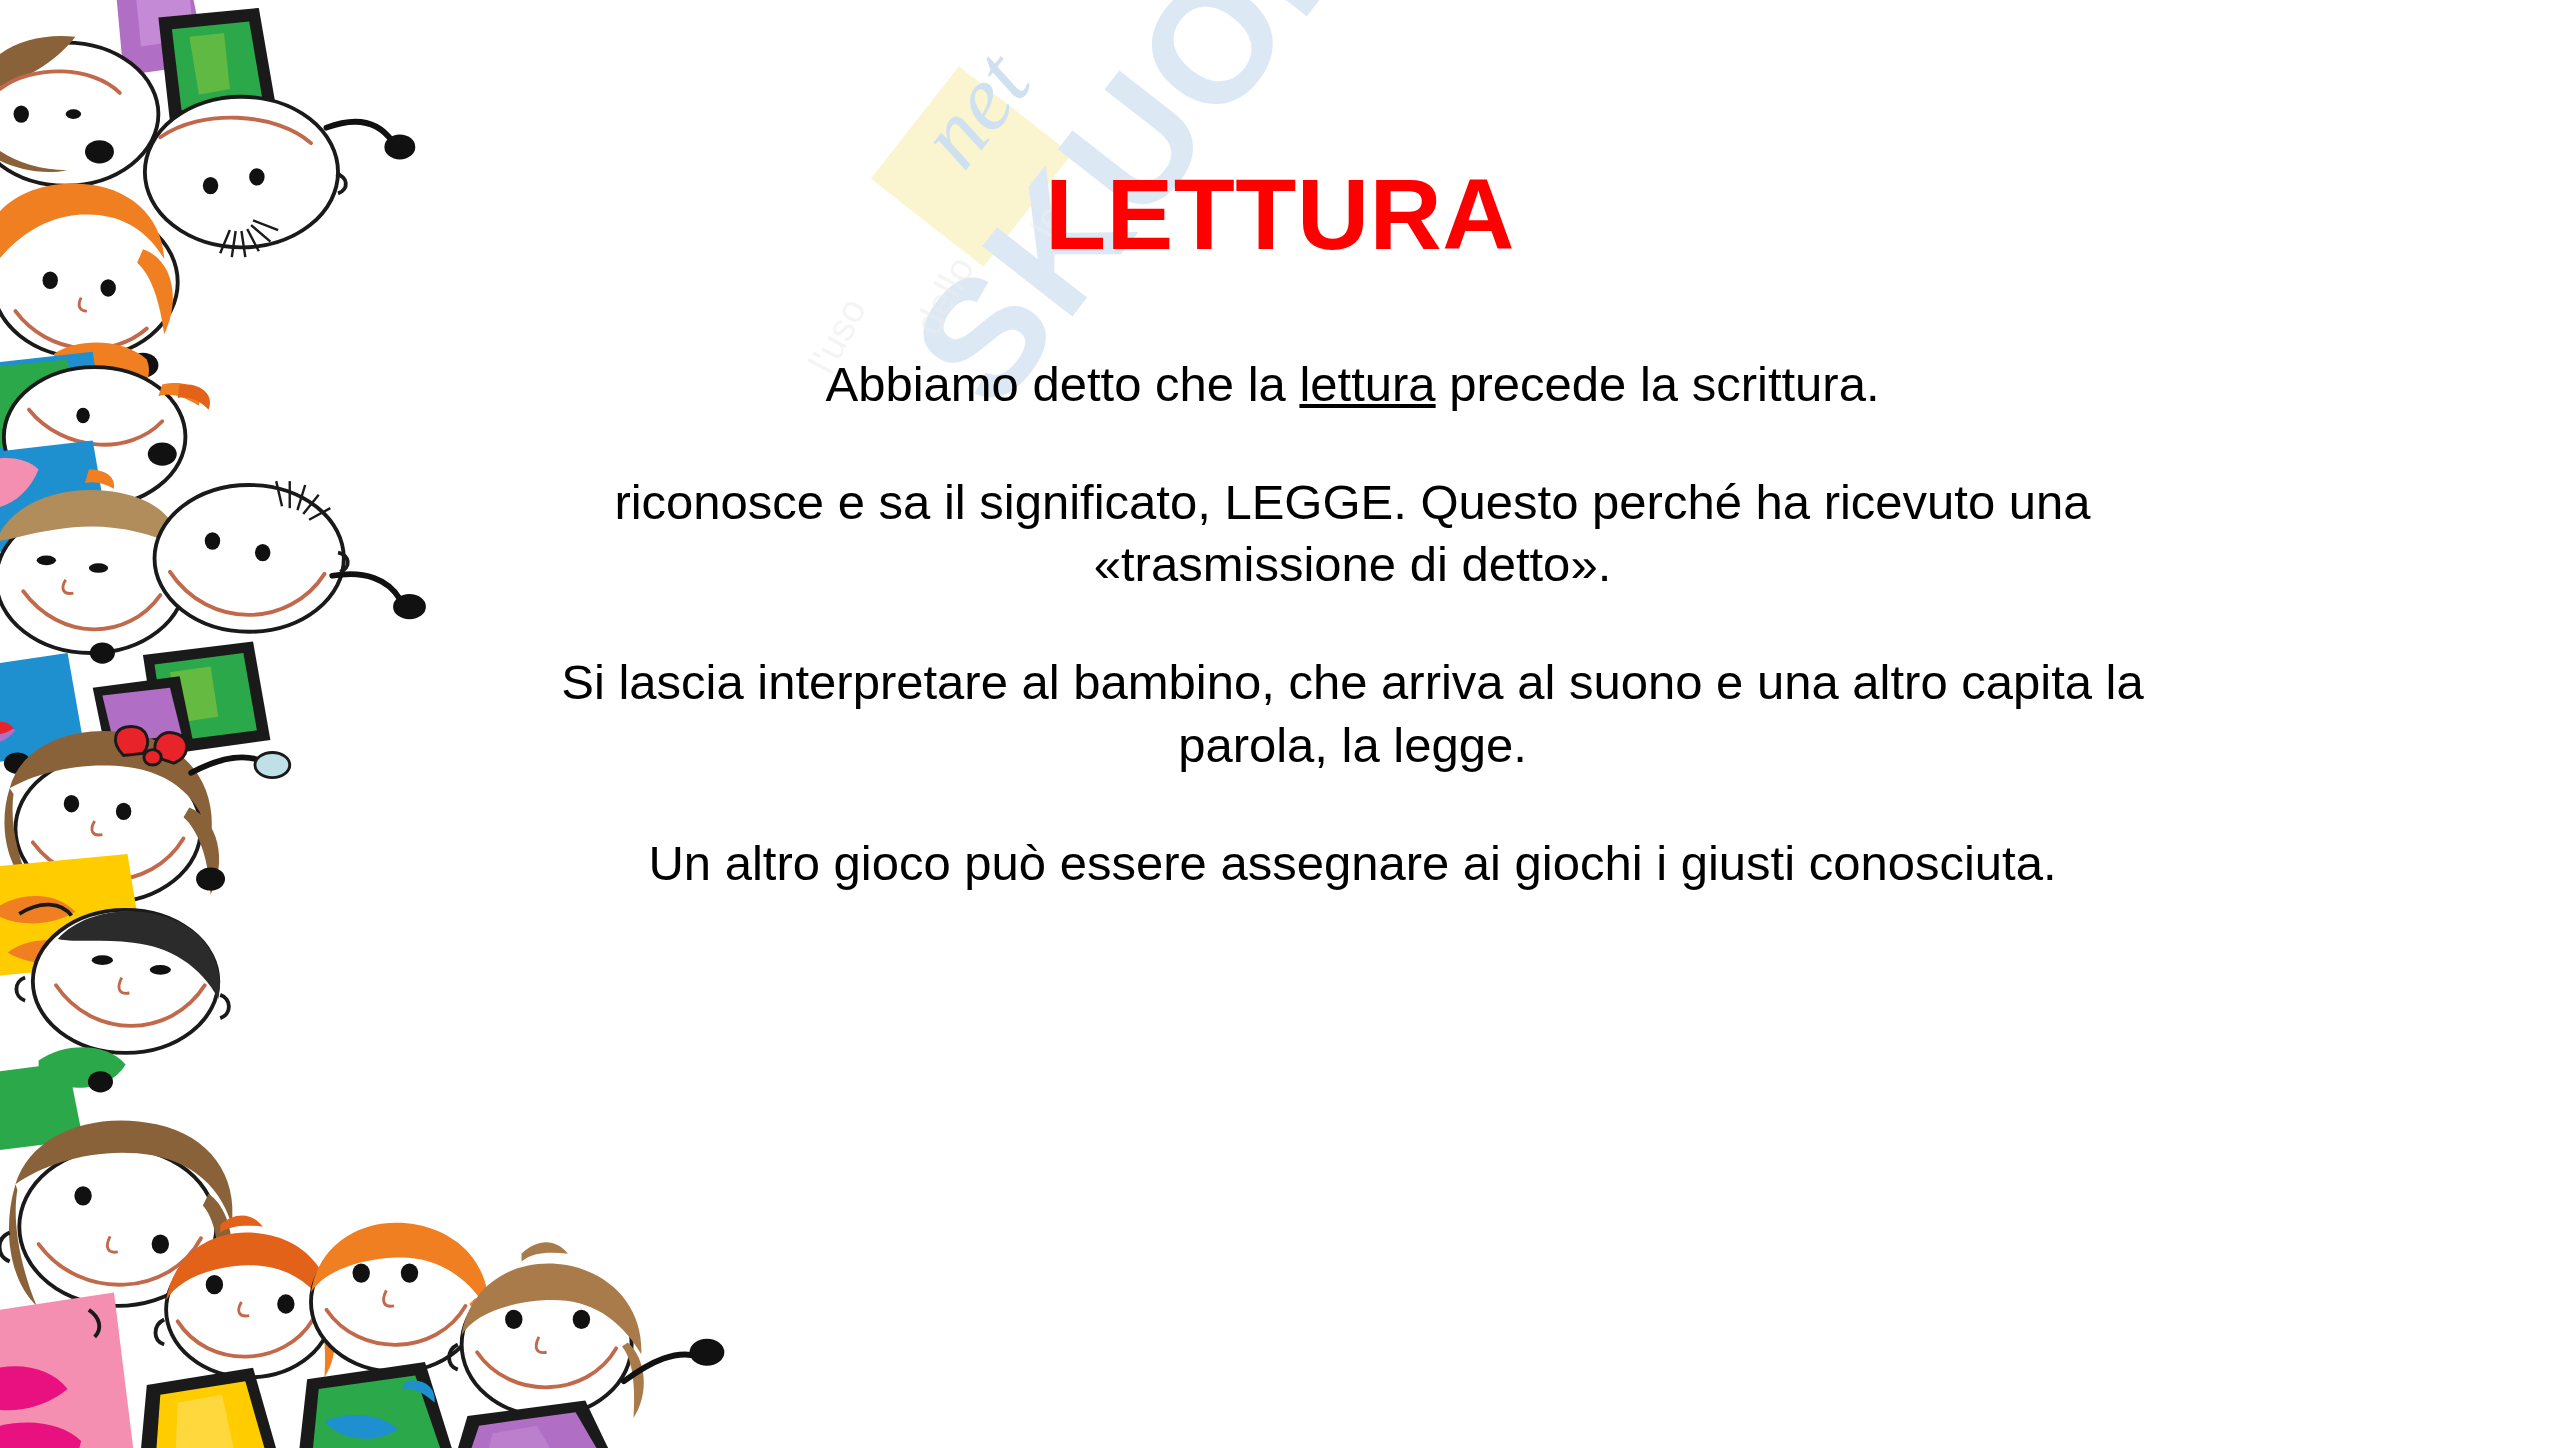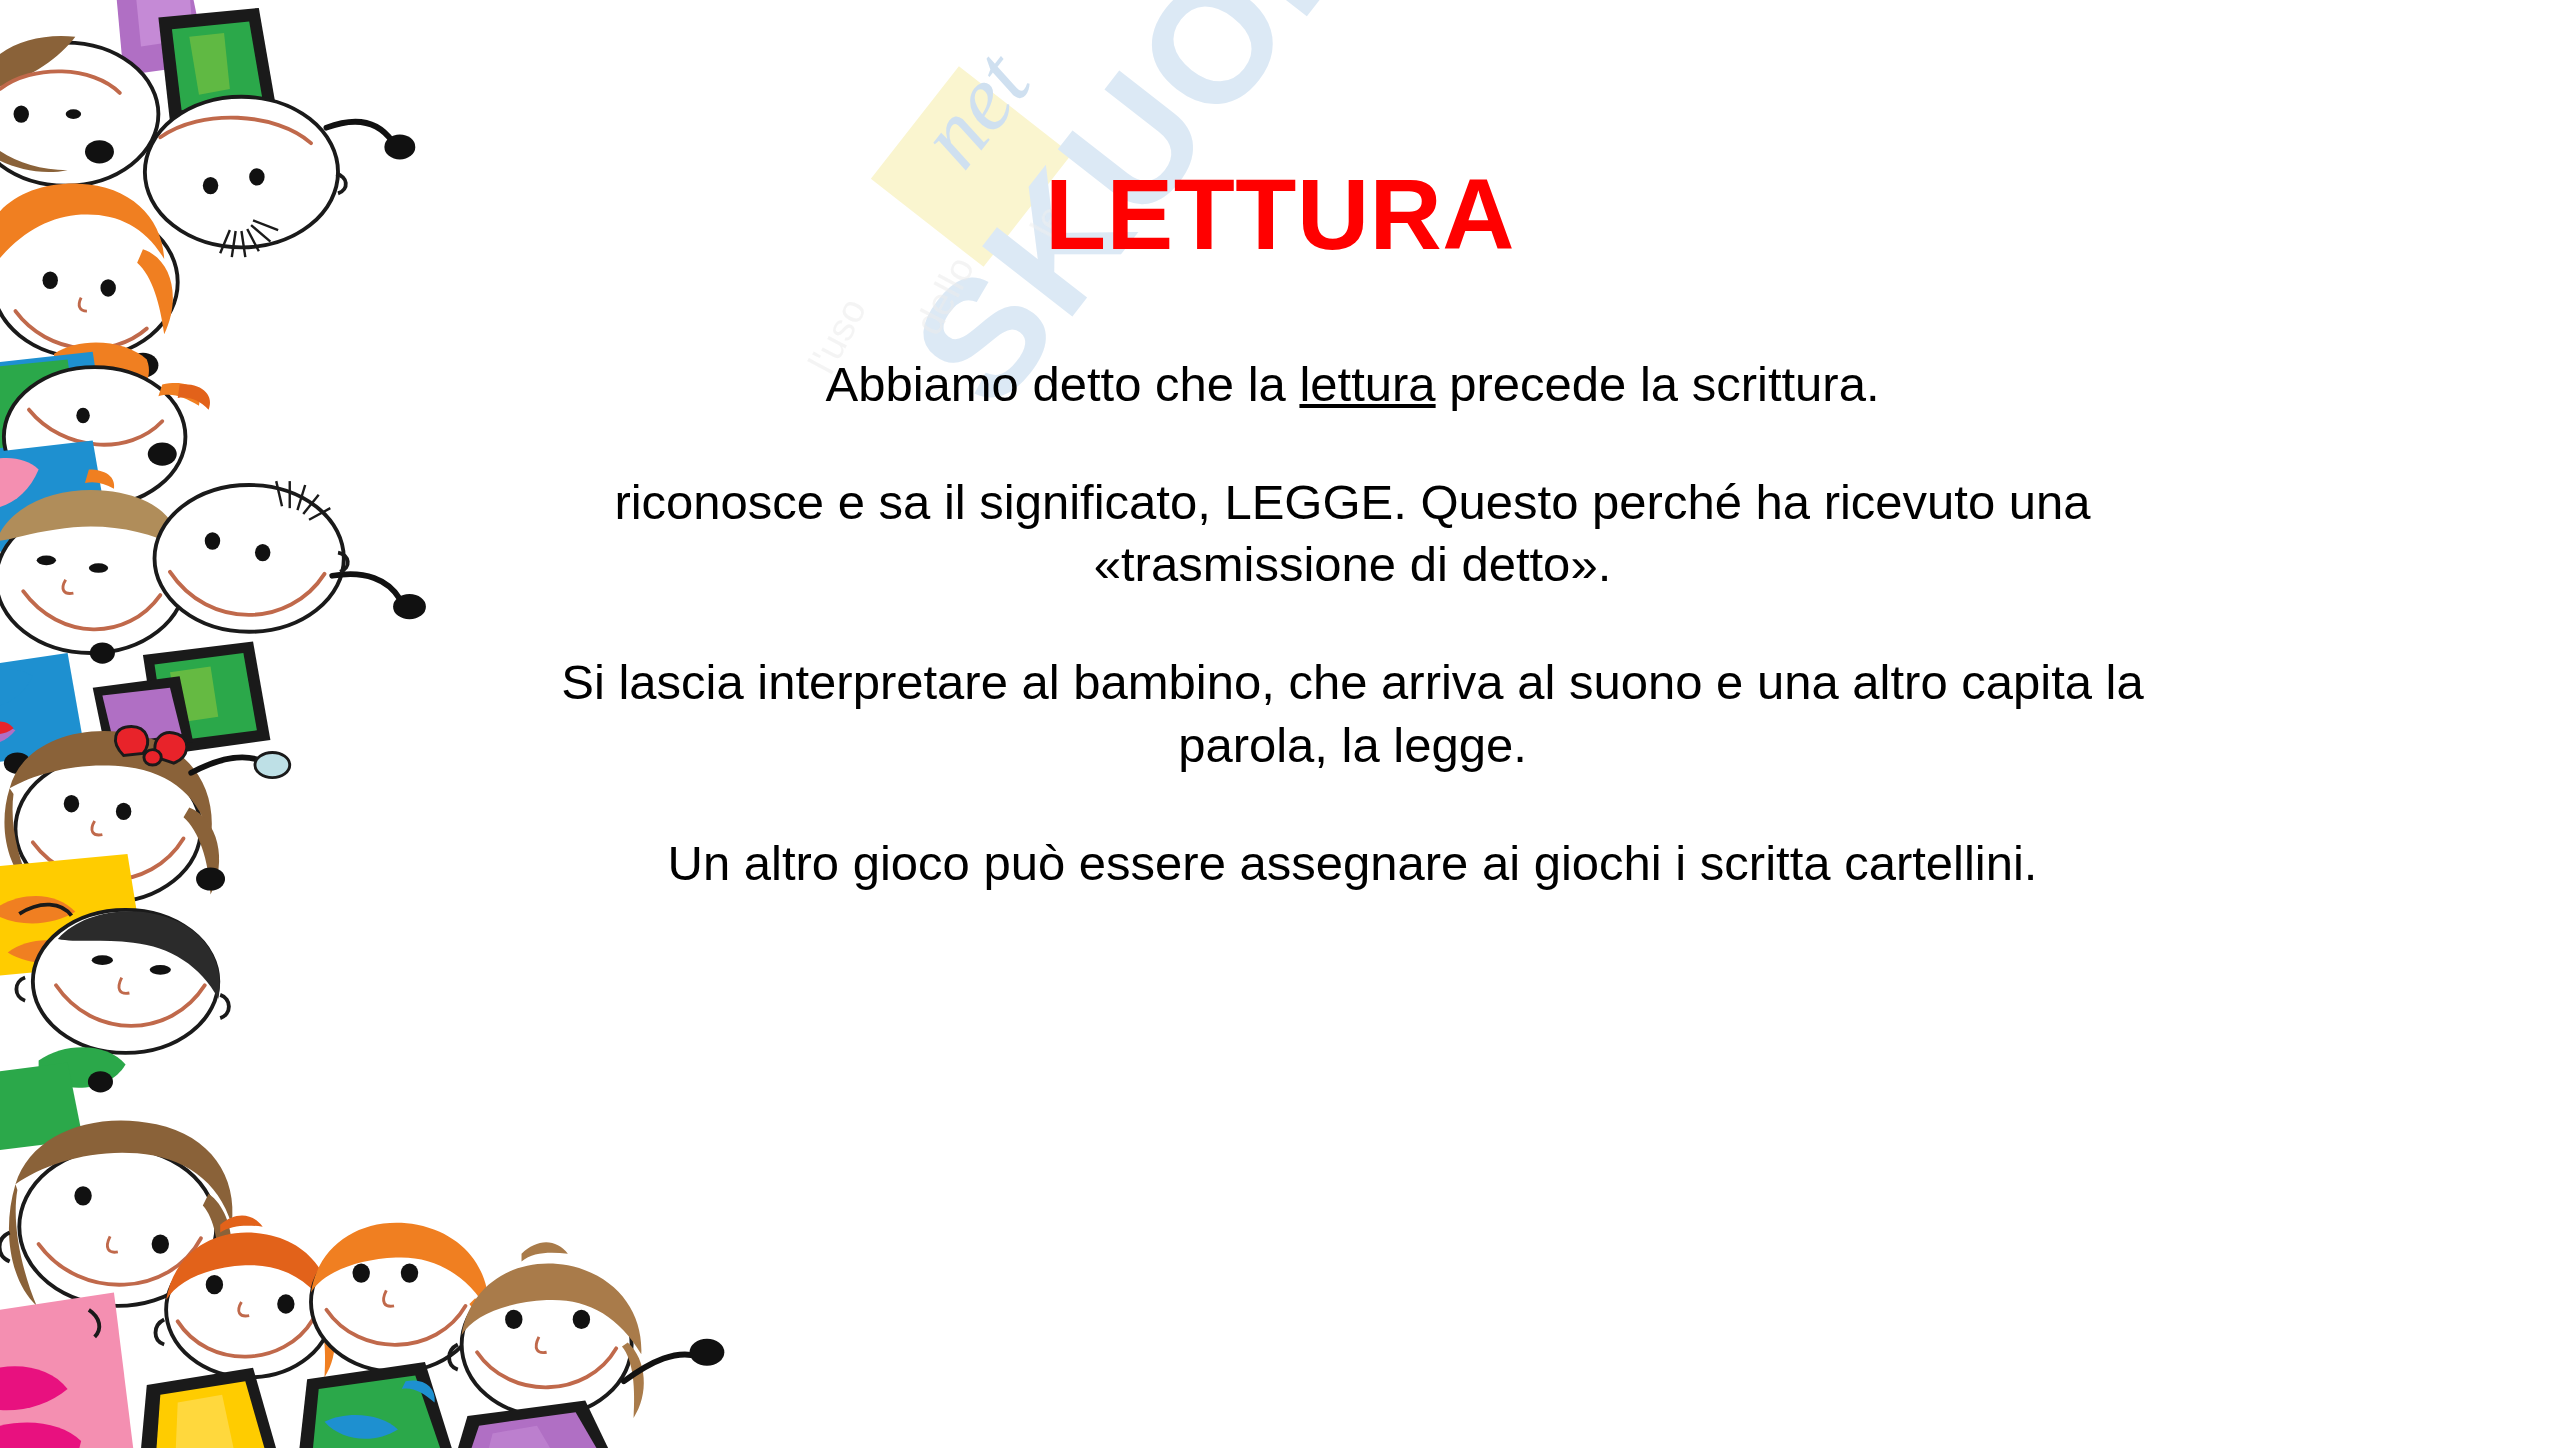--- a/index.html
+++ b/index.html
@@ -368,18 +368,18 @@
       <p>riconosce e sa il significato, LEGGE. Questo perché ha ricevuto una</p>
       <p>«trasmissione di detto».</p>
 
       <div class="spacer"></div>
 
       <p>Si lascia interpretare al bambino, che arriva al suono e una altro capita la</p>
       <p>parola, la legge.</p>
 
       <div class="spacer"></div>
 
-      <p>Un altro gioco può essere assegnare ai giochi i scritta cartellini.</p>
+      <p>Un altro gioco può essere assegnare ai giochi i giusti conosciuta.</p>
 
     </div>
   </div>
 </div>
 
 
 </body></html>

